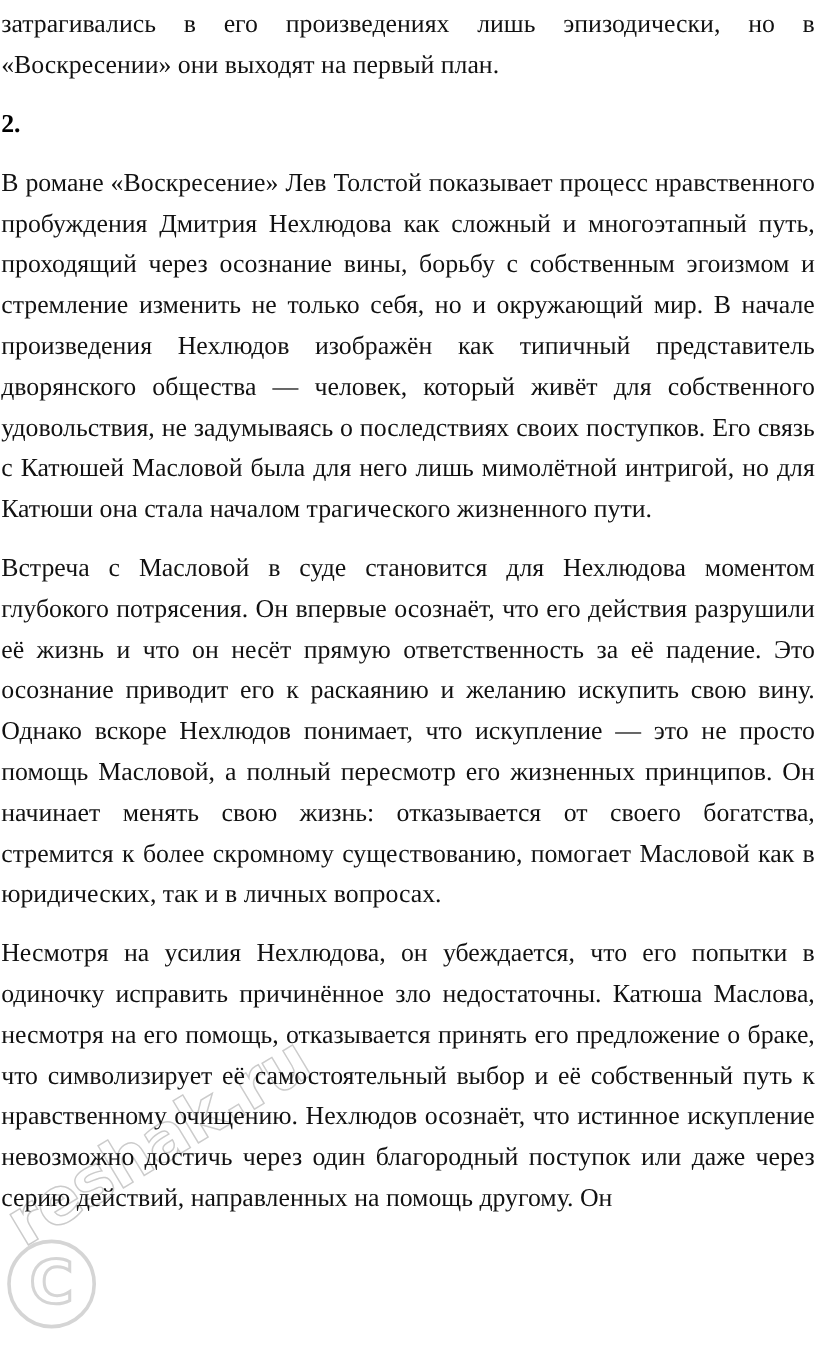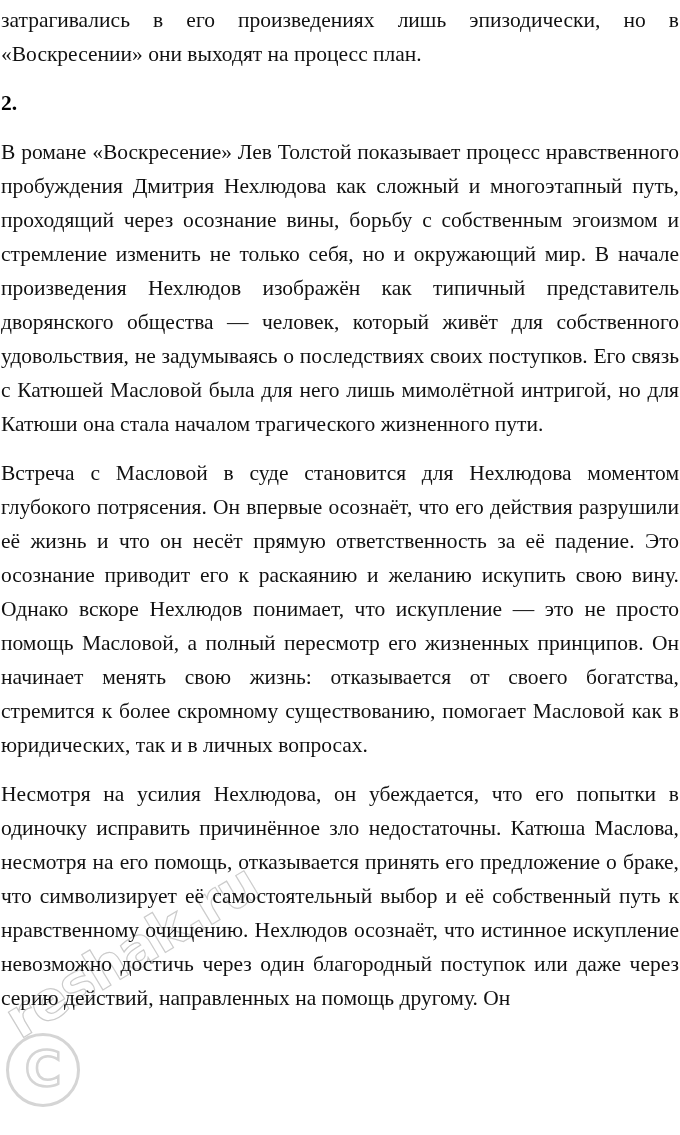--- a/index.html
+++ b/index.html
@@ -111,21 +111,21 @@
 
 <div id="page">
 
   <div id="watermark">
     <div class="wm-copyright"></div>
     <div class="wm-text">reshak.ru</div>
   </div>
 
   <div id="doc-body">
 
-    <p id="para-top" class="para ragged">затрагивались в его произведениях лишь эпизодически, но в «Воскресении» они выходят на процесс план.</p>
+    <p id="para-top" class="para ragged">затрагивались в его произведениях лишь эпизодически, но в «Воскресении» они выходят на первый план.</p>
 
     <p class="section-number">2.</p>
 
     <p class="para ragged">В романе «Воскресение» Лев Толстой показывает процесс нравственного пробуждения Дмитрия Нехлюдова как сложный и многоэтапный путь, проходящий через осознание вины, борьбу с собственным эгоизмом и стремление изменить не только себя, но и окружающий мир. В начале произведения Нехлюдов изображён как типичный представитель дворянского общества — человек, который живёт для собственного удовольствия, не задумываясь о последствиях своих поступков. Его связь с Катюшей Масловой была для него лишь мимолётной интригой, но для Катюши она стала началом трагического жизненного пути.</p>
 
     <p class="para ragged">Встреча с Масловой в суде становится для Нехлюдова моментом глубокого потрясения. Он впервые осознаёт, что его действия разрушили её жизнь и что он несёт прямую ответственность за её падение. Это осознание приводит его к раскаянию и желанию искупить свою вину. Однако вскоре Нехлюдов понимает, что искупление — это не просто помощь Масловой, а полный пересмотр его жизненных принципов. Он начинает менять свою жизнь: отказывается от своего богатства, стремится к более скромному существованию, помогает Масловой как в юридических, так и в личных вопросах.</p>
 
     <p class="para ragged">Несмотря на усилия Нехлюдова, он убеждается, что его попытки в одиночку исправить причинённое зло недостаточны. Катюша Маслова, несмотря на его помощь, отказывается принять его предложение о браке, что символизирует её самостоятельный выбор и её собственный путь к нравственному очищению. Нехлюдов осознаёт, что истинное искупление невозможно достичь через один благородный поступок или даже через серию действий, направленных на помощь другому. Он</p>
 
   </div>

